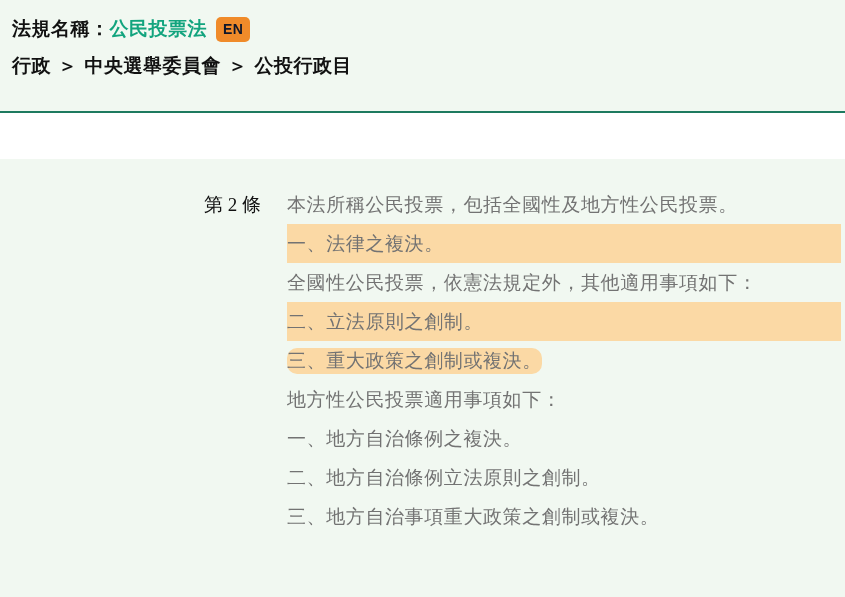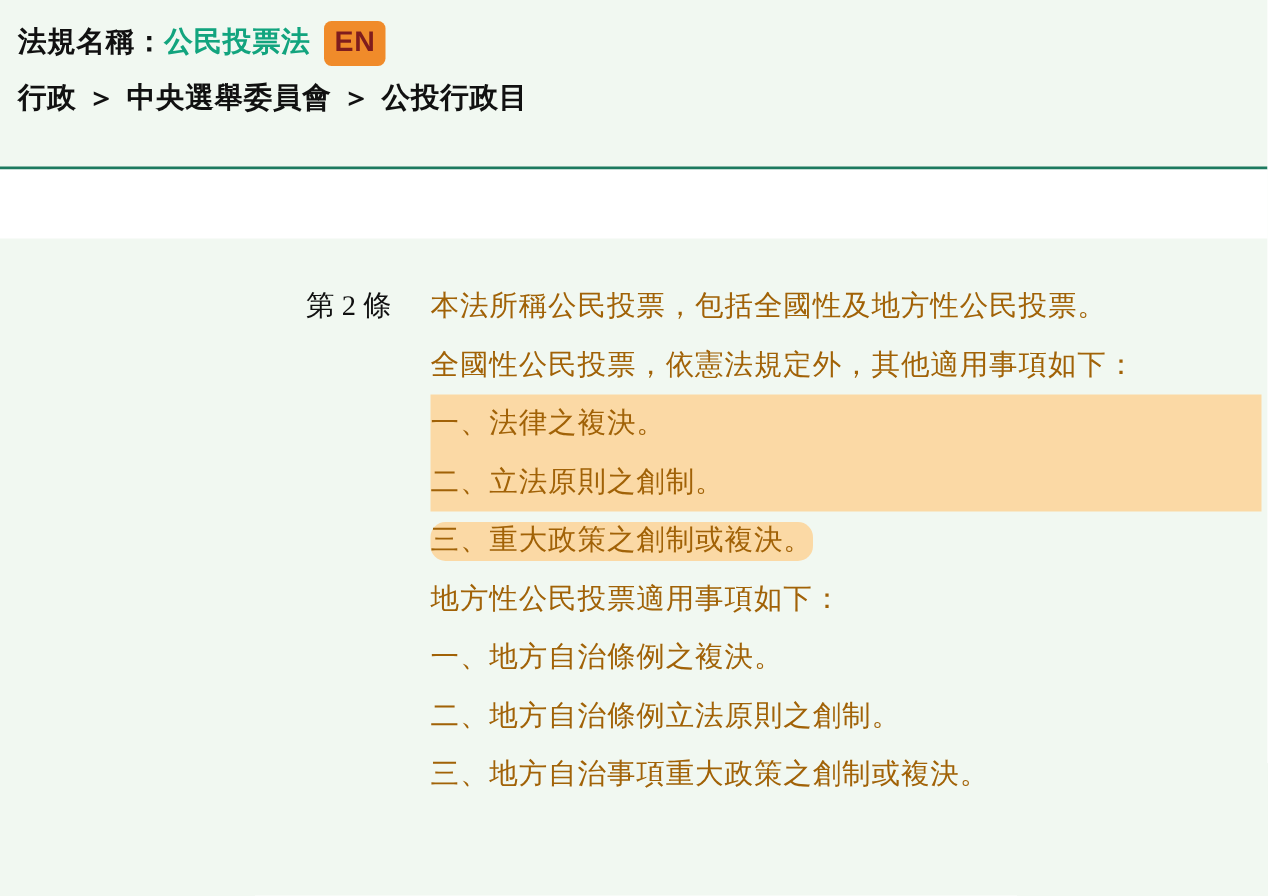--- a/index.html
+++ b/index.html
@@ -46,23 +46,23 @@
     font-weight: bold;
   }
   .law-name {
     color: #12a47e;
     font-weight: bold;
     margin-right: 9px;
   }
   .en-badge {
     display: inline-block;
     background: #f08b2a;
-    color: #7f1d1d;
+    color: #0f172a;
     font-family: "Liberation Sans", sans-serif;
-    font-size: 19px;
+    font-size: 14px;
     font-weight: bold;
     line-height: 1;
     padding: 5px 7px 6px 7px;
     border-radius: 5px;
     letter-spacing: 0.5px;
     vertical-align: middle;
   }
   .cat-part {
     color: #111111;
     font-weight: bold;
@@ -104,21 +104,21 @@
     flex: 0 0 272px;
     font-family: "Liberation Serif", serif;
   }
   .article-body {
     flex: 1 1 auto;
     padding-right: 4px;
   }
   .para {
     font-size: 19px;
     line-height: 39px;
-    color: #a16207;
+    color: #737373;
     letter-spacing: 0.6px;
     white-space: nowrap;
     font-family: Liberation Serif, serif;
   }
   .para .hl {
     background: #fbd9a5;
     display: inline;
     padding: 2px 0 3px 0;
     box-decoration-break: clone;
     border-radius: 10px;
@@ -152,26 +152,26 @@
 
   <div class="content">
     <div class="article">
       <div class="article-no">第 2 條</div>
       <div class="article-body">
 
         <div class="para">
           <span>本法所稱公民投票，包括全國性及地方性公民投票。</span>
         </div>
 
-        <div class="para">
-          <span>全國性公民投票，依憲法規定外，其他適用事項如下：</span>
-        </div>
-
         <div class="para row-hl-full">
           <span>一、法律之複決。</span>
+        </div>
+
+        <div class="para">
+          <span>全國性公民投票，依憲法規定外，其他適用事項如下：</span>
         </div>
 
         <div class="para row-hl-full">
           <span>二、立法原則之創制。</span>
         </div>
 
         <div class="para">
           <span class="hl">三、重大政策之創制或複決。</span>
         </div>
 

